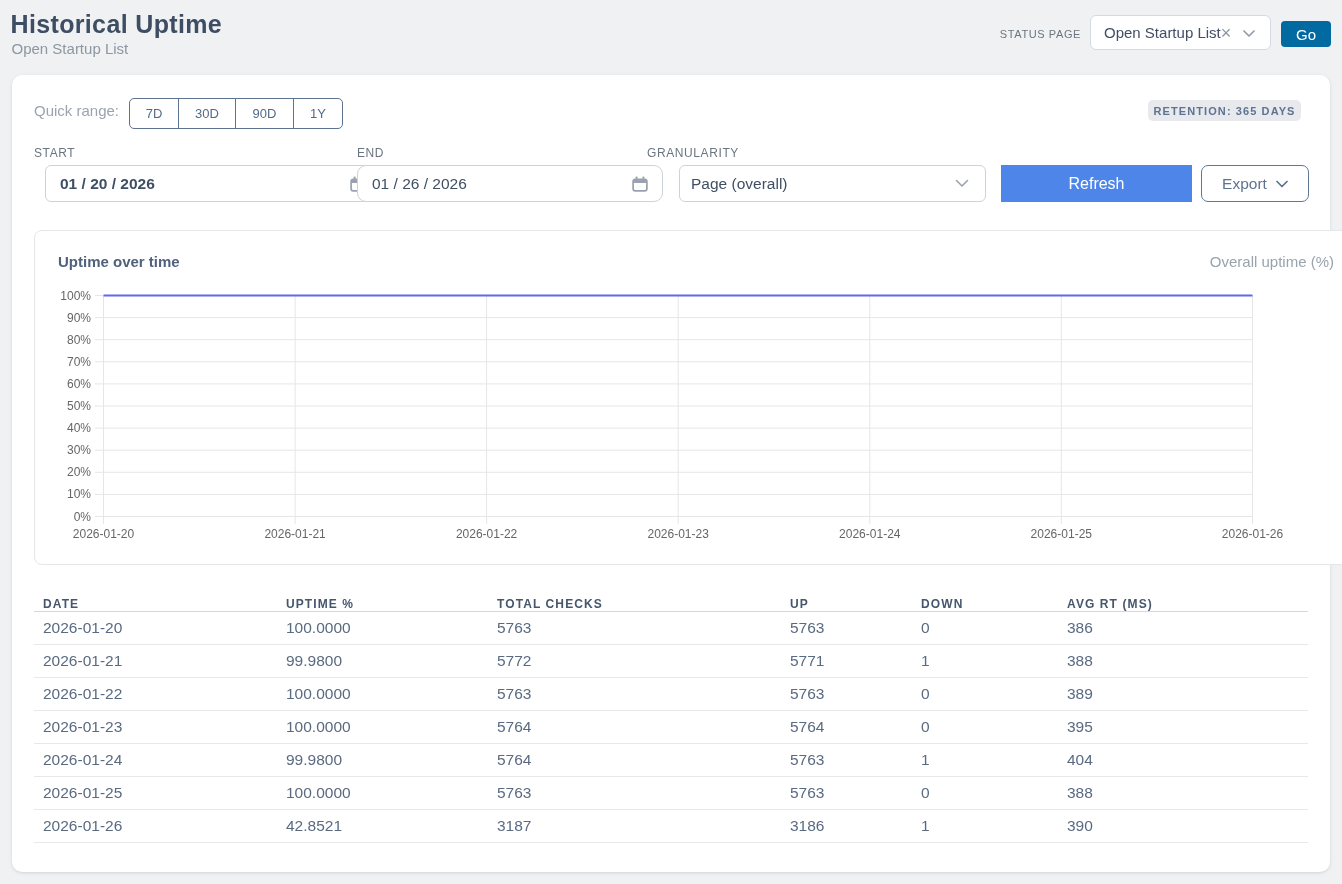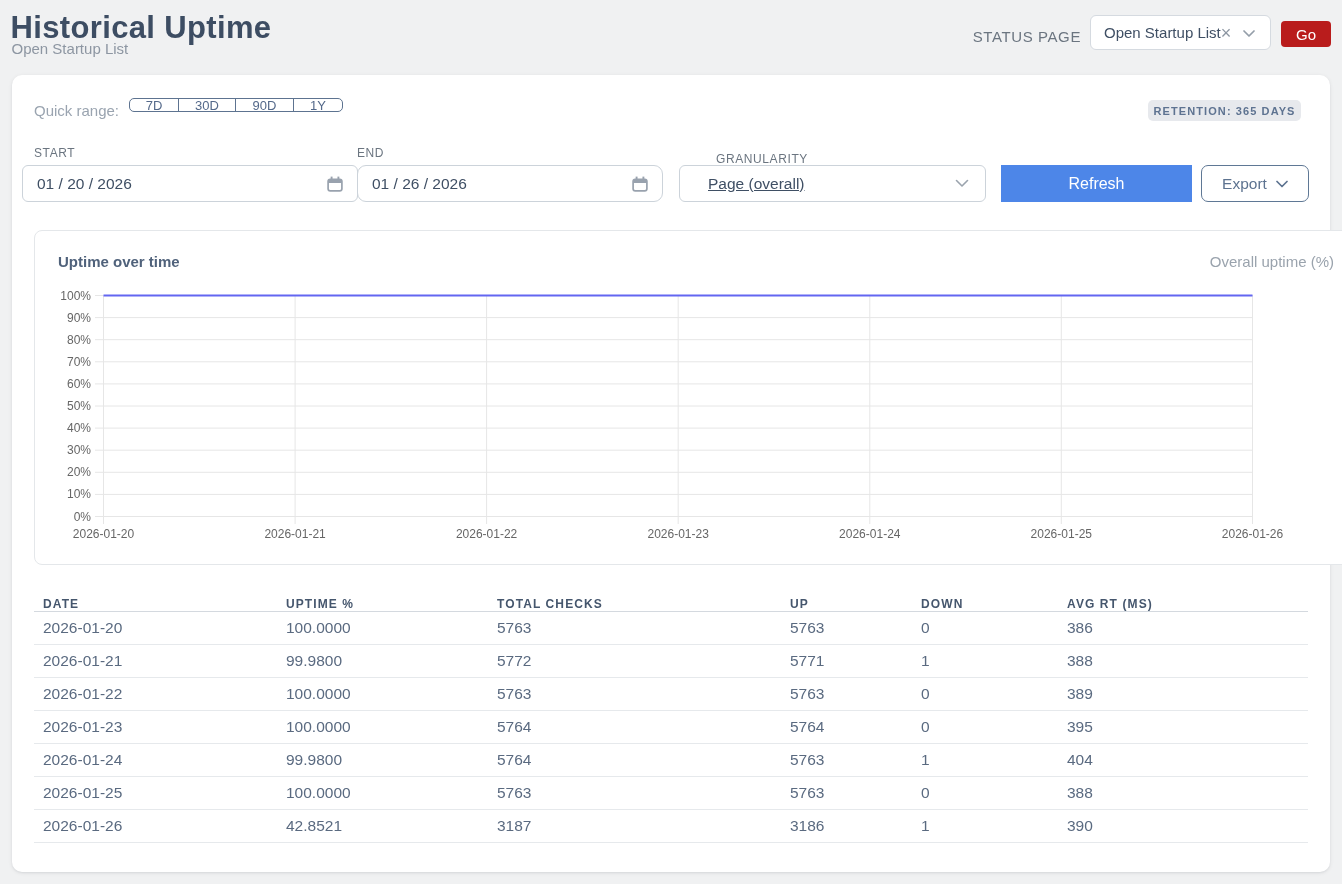--- a/index.html
+++ b/index.html
@@ -1,46 +1,46 @@
 <!DOCTYPE html>
 <html><head>
 <meta charset="utf-8">
 <style>
 * { margin:0; padding:0; box-sizing:border-box; }
 html,body { width:1342px; height:884px; background:#f0f1f2; font-family:"Liberation Sans", sans-serif; }
 .stage { position:relative; width:1342px; height:884px; overflow:hidden; }
 
 
-h1 { position:absolute; left:10.5px; top:10px; font-size:31px; font-weight:700; color:#3d4d63; letter-spacing:0.35px; }
+h1 { position:absolute; left:10.5px; top:10px; font-size:25px; font-weight:700; color:#3d4d63; letter-spacing:0.35px; }
 .sub { position:absolute; left:11.5px; top:40px; font-size:15px; color:#8d96a2; }
-.sp-label { position:absolute; right:261px; top:28px; font-size:15px; font-weight:400; letter-spacing:0.6px; color:#6b7580; }
+.sp-label { position:absolute; right:261px; top:28px; font-size:11px; font-weight:400; letter-spacing:0.6px; color:#6b7580; }
 .sp-select { position:absolute; left:1090px; top:15px; width:181px; height:35px; background:#fff; border:1px solid #d5dae0; border-radius:6px; display:flex; align-items:center; padding-left:13px; }
 .sp-select .txt { font-size:15px; color:#3f4f64; }
 .sp-select .x { font-size:18px; color:#8c96a2; margin-left:0; position:relative; top:1px; }
 .sp-select .chev { margin-left:12px; margin-top:2px; }
-.go { position:absolute; left:1281px; top:21px; width:50px; height:26px; background:#b91c1c; border-radius:4px; color:#fff; font-size:15px; display:flex; align-items:center; justify-content:center; }
+.go { position:absolute; left:1281px; top:21px; width:50px; height:26px; background:#0369a1; border-radius:4px; color:#fff; font-size:15px; display:flex; align-items:center; justify-content:center; }
 
 
 .card { position:absolute; left:12px; top:75px; width:1318px; height:797px; background:#fff; border-radius:10px; box-shadow:0 1px 2px rgba(16,24,40,.05), 0 1px 4px rgba(16,24,40,.08); }
 
 .qr-label { position:absolute; left:34px; top:102px; font-size:15px; color:#9aa4b0; }
-.qr-group { position:absolute; left:129px; top:98px; display:flex; height:14px; border:1px solid #5d7390; border-radius:5px; overflow:hidden; background:#fff; }
+.qr-group { position:absolute; left:129px; top:98px; display:flex; height:31px; border:1px solid #5d7390; border-radius:5px; overflow:hidden; background:#fff; }
 .qr-group span { display:flex; align-items:center; justify-content:center; font-size:13px; color:#54698a; border-right:1px solid #5d7390; }
 .qr-group span:last-child { border-right:none; }
 .qr-7 { width:49px; } .qr-30 { width:57px; } .qr-90 { width:58px; } .qr-1y { width:48px; }
 
 .badge { position:absolute; left:1148px; top:100px; width:153px; height:21px; background:#e7e9ed; border-radius:5px; display:flex; align-items:center; justify-content:center; font-size:11px; font-weight:700; letter-spacing:1.1px; color:#5e7391; }
 
 .flabel { position:absolute; font-size:12px; letter-spacing:0.6px; color:#6b7580; top:146px; }
-.fl-start { left:34px; } .fl-end { left:357px; } .fl-gran { left:716px;margin-top:6px; }
+.fl-start { left:34px; } .fl-end { left:357px; } .fl-gran { left:647px; }
 .finput { position:absolute; top:165px; height:37px; background:#fff; border:1px solid #ccd3da; border-radius:6px; display:flex; align-items:center; font-size:16px; color:#3f4f64; }
-.in-start { left:22px; width:336px; } .in-end { left:357px; width:306px;border-radius:9px; }
+.in-start { left:45px; width:336px;font-weight:bold; } .in-end { left:357px; width:306px;border-radius:9px; }
 .in-gran { left:679px; width:307px; }
 .finput .val { margin-left:14px; font-size:15.5px; }
-.in-gran .val { margin-left:28px;text-decoration:underline; }
+.in-gran .val { margin-left:11px; }
 .cal { position:absolute; right:14px; top:10px; }
 .gran-chev { position:absolute; right:16px; top:13px; }
 .refresh { position:absolute; left:1001px; top:165px; width:191px; height:37px; background:#4d86e8; border-radius:0; color:#fff; font-size:16px; display:flex; align-items:center; justify-content:center; }
 .export { position:absolute; left:1201px; top:165px; width:108px; height:37px; background:#fff; border:1px solid #5f7895; border-radius:7px; color:#5d7390; font-size:15.5px; display:flex; align-items:center; justify-content:center; gap:9px; }
 
 
 .panel { position:absolute; left:34px; top:230px; width:1324px; height:335px; border:1px solid #e4e7ea; border-radius:8px; background:#fff; }
 .p-title { position:absolute; left:23px; top:22px; font-size:15px; font-weight:700; color:#50627b; }
 .p-right { position:absolute; right:23px; top:22px; font-size:15px; color:#9aa3ad; }
 .chart { position:absolute; left:0; top:0; }

